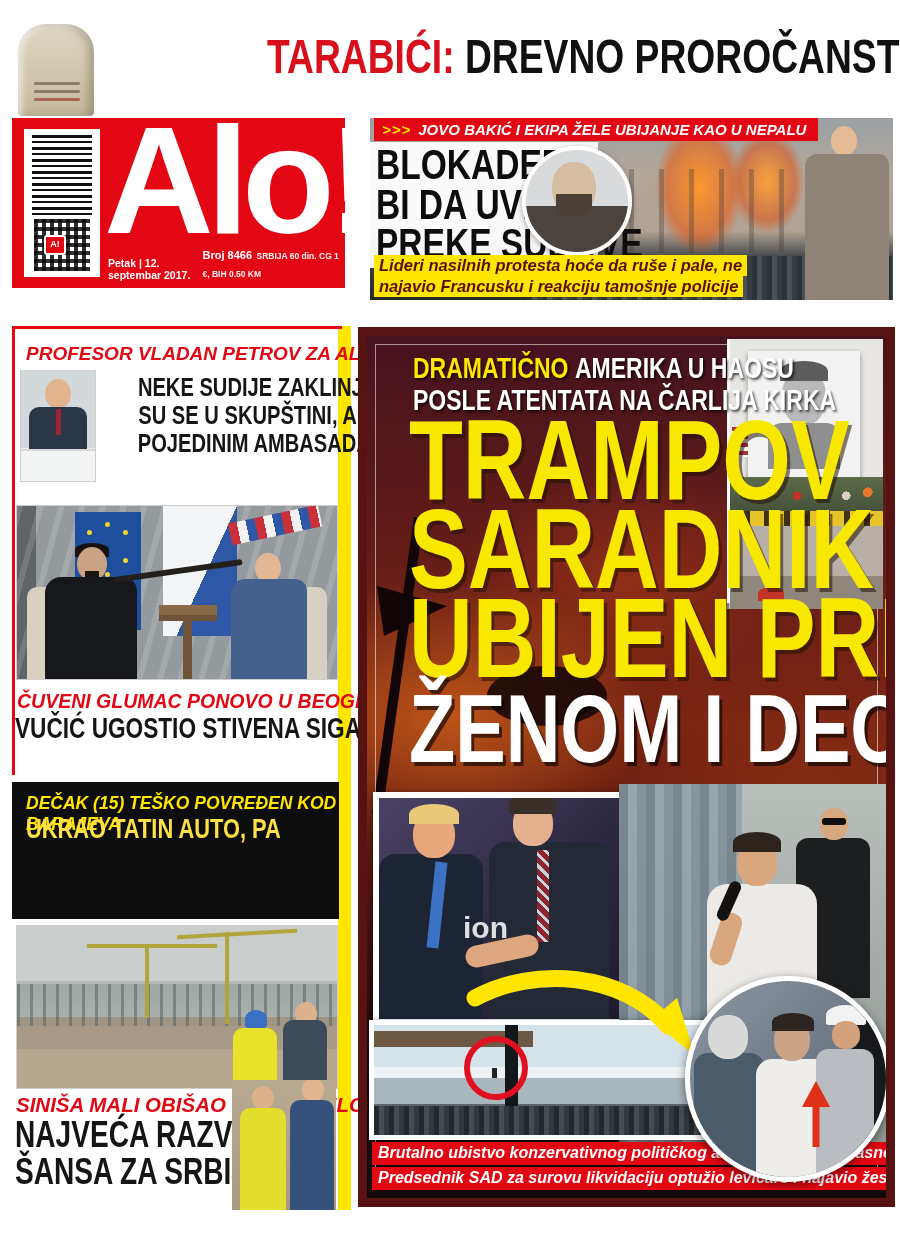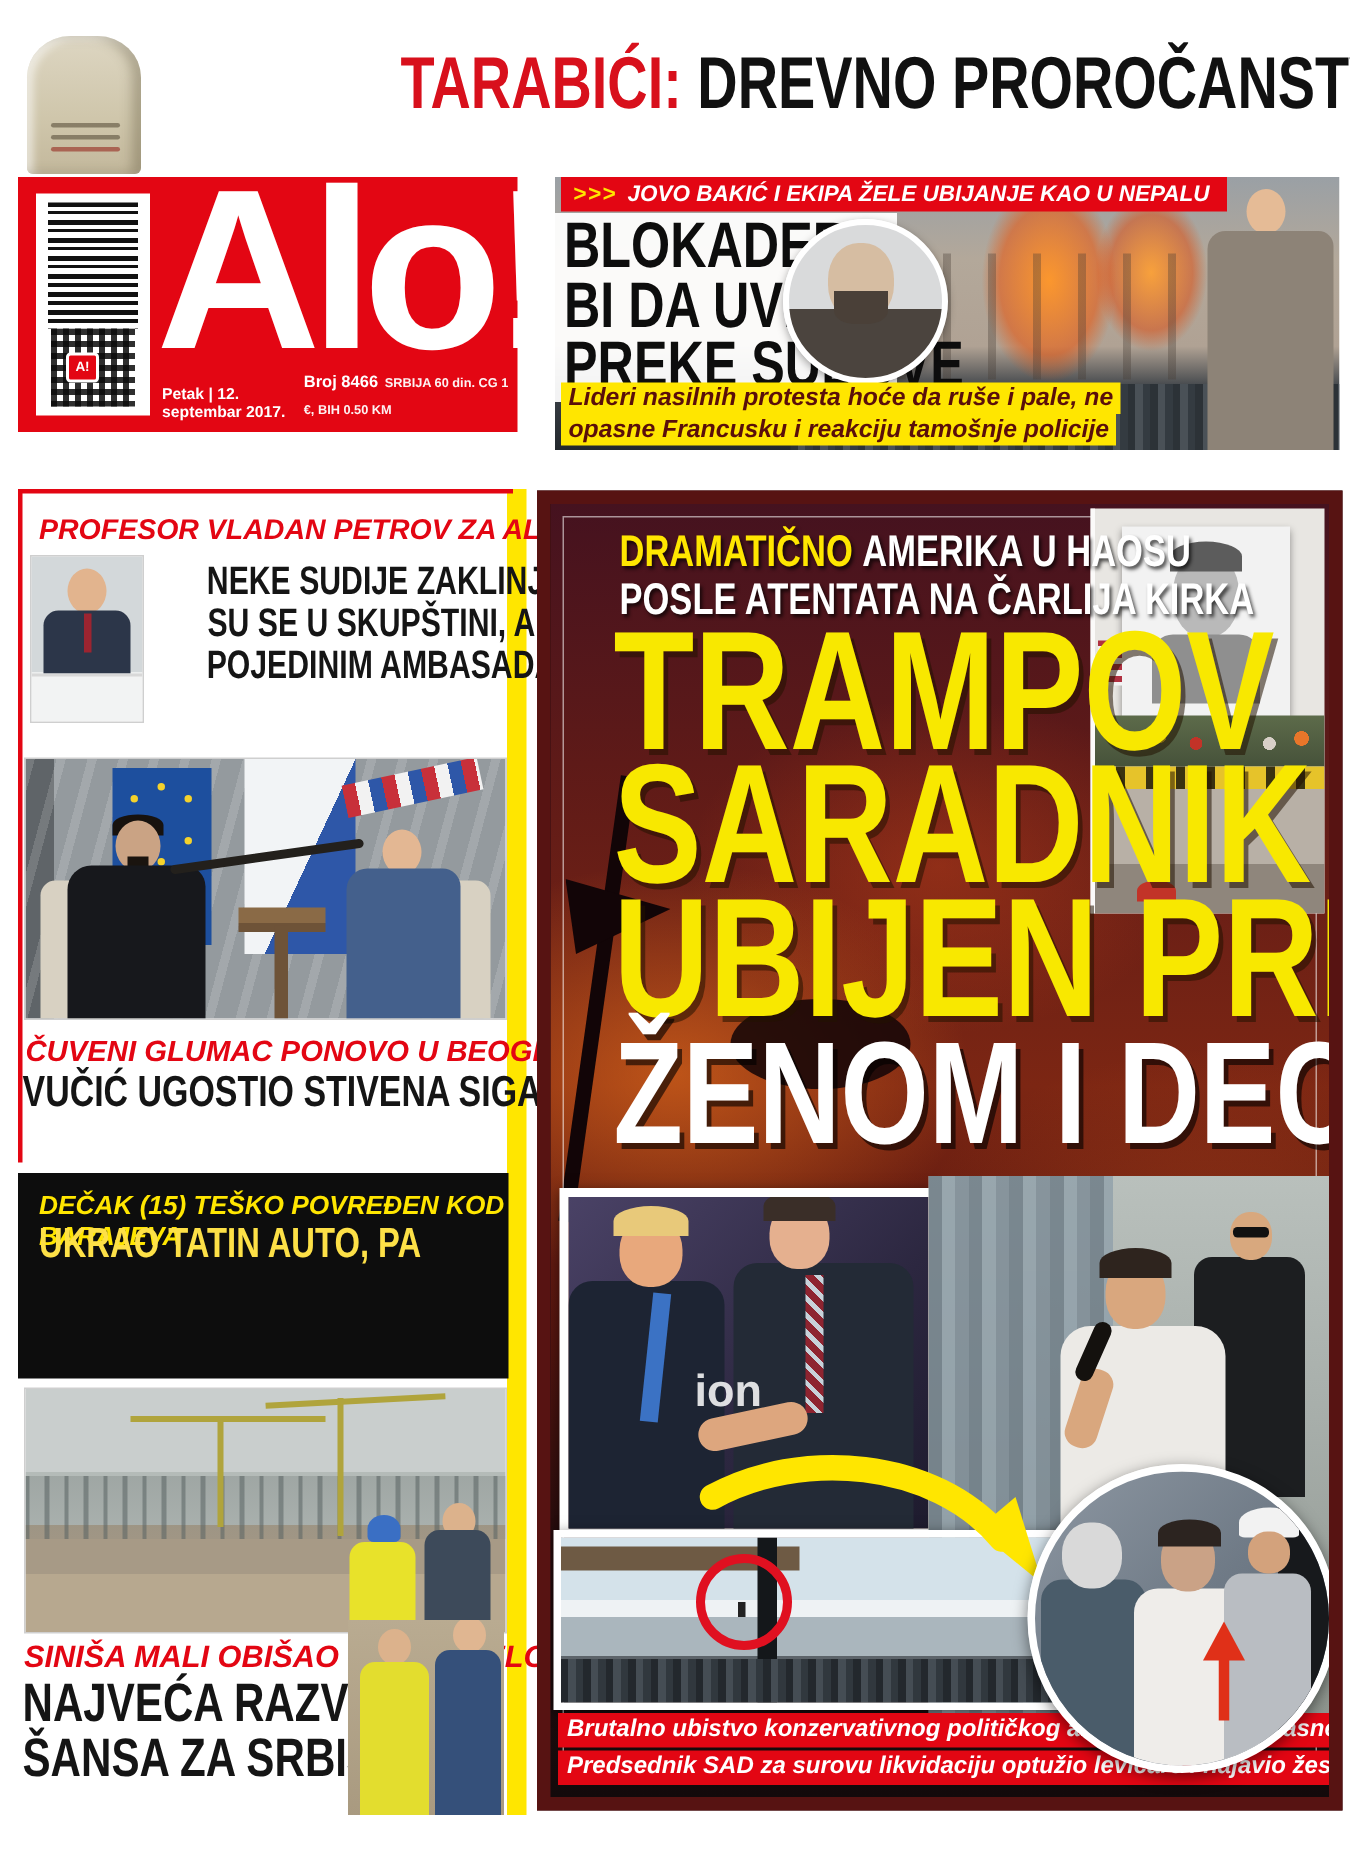--- a/index.html
+++ b/index.html
@@ -250,21 +250,21 @@
       <div><span class="cx">BLOKADERI</span></div>
       <div><span class="cx">BI DA UVEDU</span></div>
       <div><span class="cx">PREKE SUDOVE</span></div>
     </div>
     <div class="tr-circle">
       <div class="head"></div>
       <div class="beard"></div>
     </div>
     <div class="tr-sub">
       <span>Lideri nasilnih protesta hoće da ruše i pale, ne</span><br>
-      <span>opasne Francusku i reakciju tamošnje policije</span>
+      <span>najavio Francusku i reakciju tamošnje policije</span>
     </div>
   </div>
 
   <div class="yellow-strip"></div>
   <div class="red-frame"></div>
 
   <div class="kicker-red s1-kicker">PROFESOR VLADAN PETROV ZA ALO!</div>
   <div class="ph-petrov">
     <div class="head"></div>
     <div class="body"></div>

